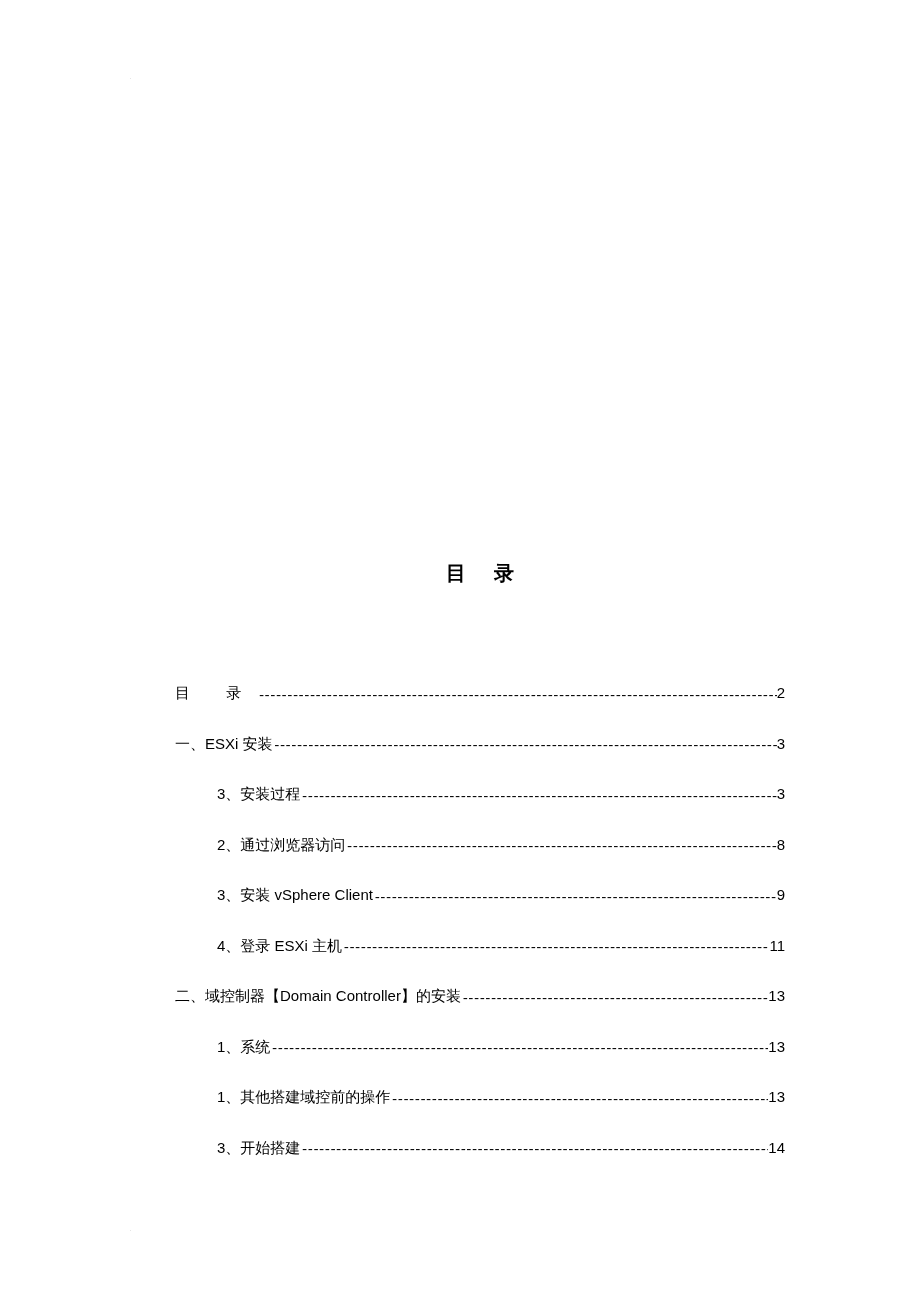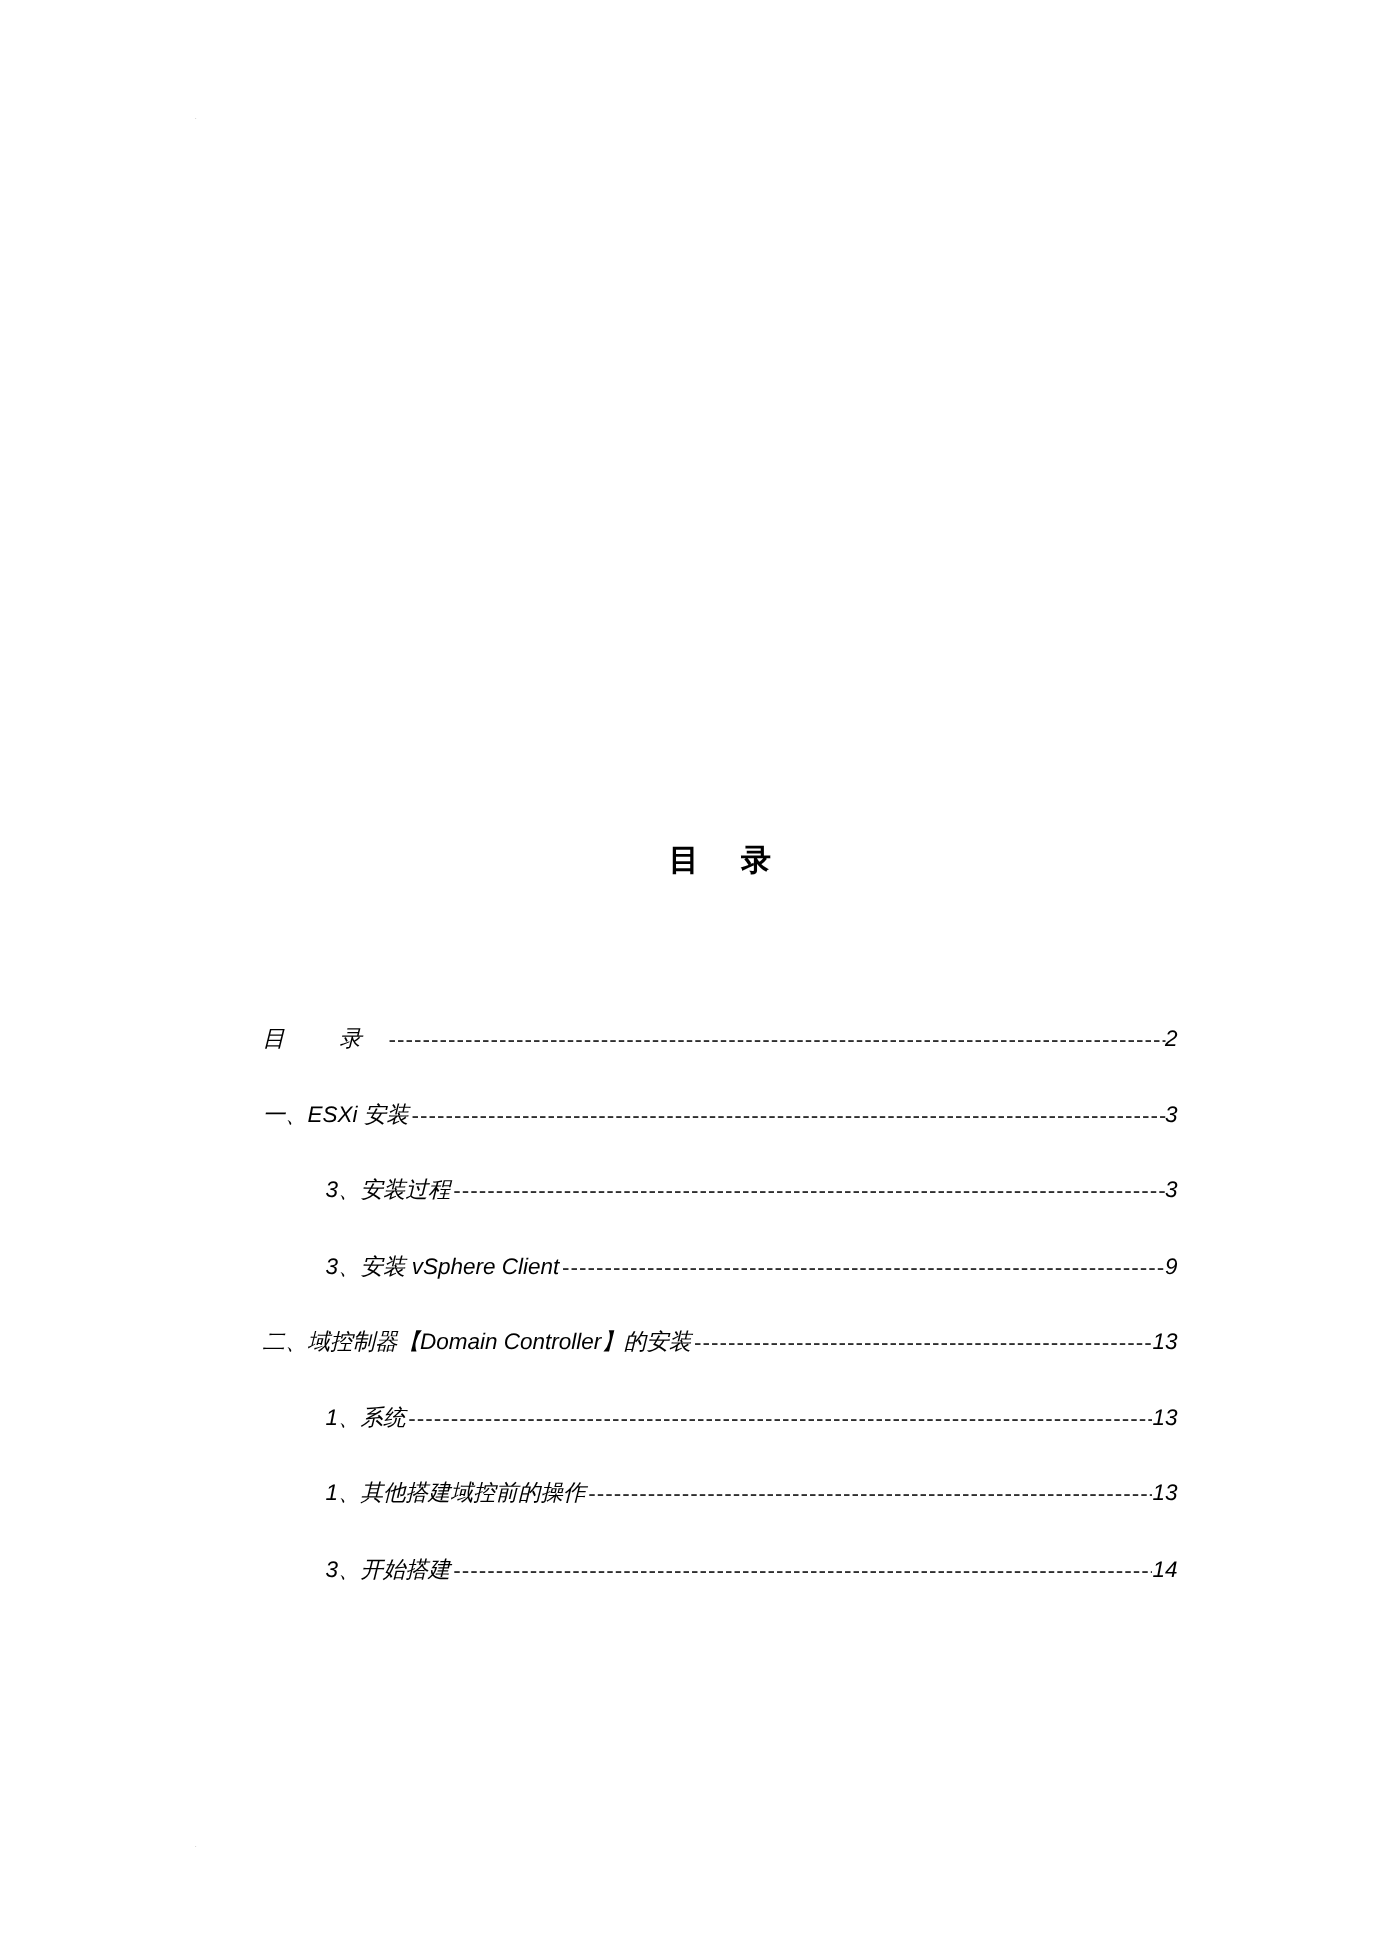--- a/index.html
+++ b/index.html
@@ -42,24 +42,23 @@
       letter-spacing: 28px;
       padding-left: 28px;
       font-family: "SimHei", "黑体", sans-serif;
     }
     .toc {
       font-size: 15px;
       line-height: 1.5;
     }
     .toc-row {
       display: flex;
-      align-items: flex-start;
+      align-items: center;
       margin-bottom: 28px;
       white-space: nowrap;
-      font-style: italic;
     }
     .toc-row.level-0 {
       padding-left: 0;
     }
     .toc-row.level-1 {
       padding-left: 0;
     }
     .toc-row.level-2 {
       padding-left: 42px;
     }
@@ -106,23 +105,33 @@
         <span class="toc-label">一、ESXi 安装 </span>
         <span class="toc-leader"></span>
         <span class="toc-page">3</span>
       </div>
       <div class="toc-row level-2">
         <span class="toc-label">3、安装过程 </span>
         <span class="toc-leader"></span>
         <span class="toc-page">3</span>
       </div>
       <div class="toc-row level-2">
+        <span class="toc-label">2、通过浏览器访问 </span>
+        <span class="toc-leader"></span>
+        <span class="toc-page">8</span>
+      </div>
+      <div class="toc-row level-2">
         <span class="toc-label">3、安装 vSphere Client </span>
         <span class="toc-leader"></span>
         <span class="toc-page">9</span>
+      </div>
+      <div class="toc-row level-2">
+        <span class="toc-label">4、登录 ESXi 主机 </span>
+        <span class="toc-leader"></span>
+        <span class="toc-page">11</span>
       </div>
       <div class="toc-row level-1">
         <span class="toc-label">二、域控制器【Domain Controller】的安装</span>
         <span class="toc-leader"></span>
         <span class="toc-page">13</span>
       </div>
       <div class="toc-row level-2">
         <span class="toc-label">1、系统 </span>
         <span class="toc-leader"></span>
         <span class="toc-page">13</span>

